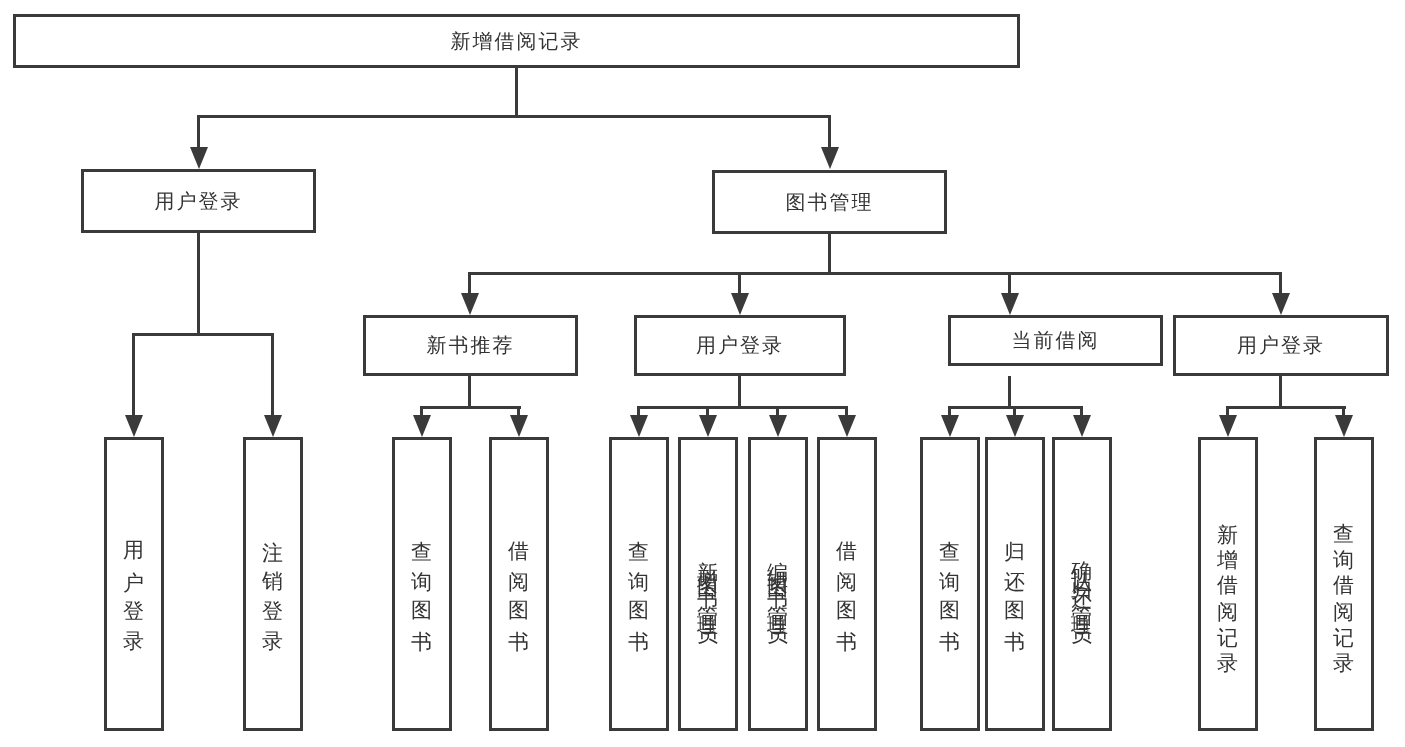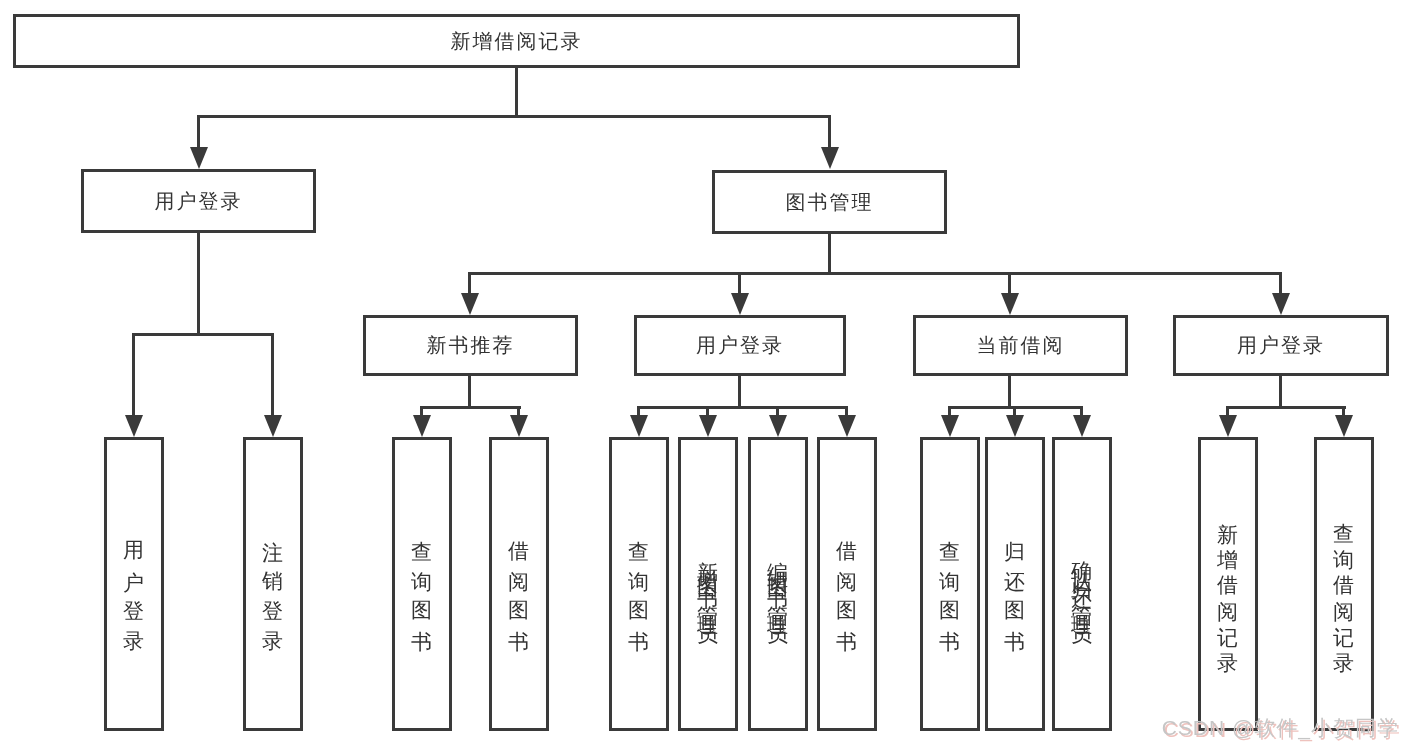--- a/index.html
+++ b/index.html
@@ -72,21 +72,21 @@
   </div>
 
   <div class="box" style="left:363px; top:315px; width:215px; height:61px;">
     <span class="hlabel">新书推荐</span>
   </div>
 
   <div class="box" style="left:634px; top:315px; width:212px; height:61px;">
     <span class="hlabel">用户登录</span>
   </div>
 
-  <div class="box" style="left:913px; top:315px; width:215px; height:61px;">
+  <div class="box" style="left:948px; top:315px; width:215px; height:51px;">
     <span class="hlabel">当前借阅</span>
   </div>
 
   <div class="box" style="left:1173px; top:315px; width:216px; height:61px;">
     <span class="hlabel">用户登录</span>
   </div>
 
   <div class="box" style="left:104px; top:437px; width:60px; height:294px;">
     <span class="vlabel" style="letter-spacing: 30px;">用户登录</span>
   </div>
@@ -191,15 +191,14 @@
   <div class="arrow" style="left:1006px; top:415px;"></div>
   <div class="arrow" style="left:1073px; top:415px;"></div>
 
   <div class="vline" style="left:1279px; top:376px; height:33px;"></div>
   <div class="hline" style="left:1226px; top:406px; width:120px;"></div>
   <div class="vline" style="left:1226px; top:406px; height:12px;"></div>
   <div class="vline" style="left:1342px; top:406px; height:12px;"></div>
   <div class="arrow" style="left:1219px; top:415px;"></div>
   <div class="arrow" style="left:1335px; top:415px;"></div>
 
-  <div class="watermark">CSDN @软件_小贺同学</div>
 
 </div>
 
 </body></html>

